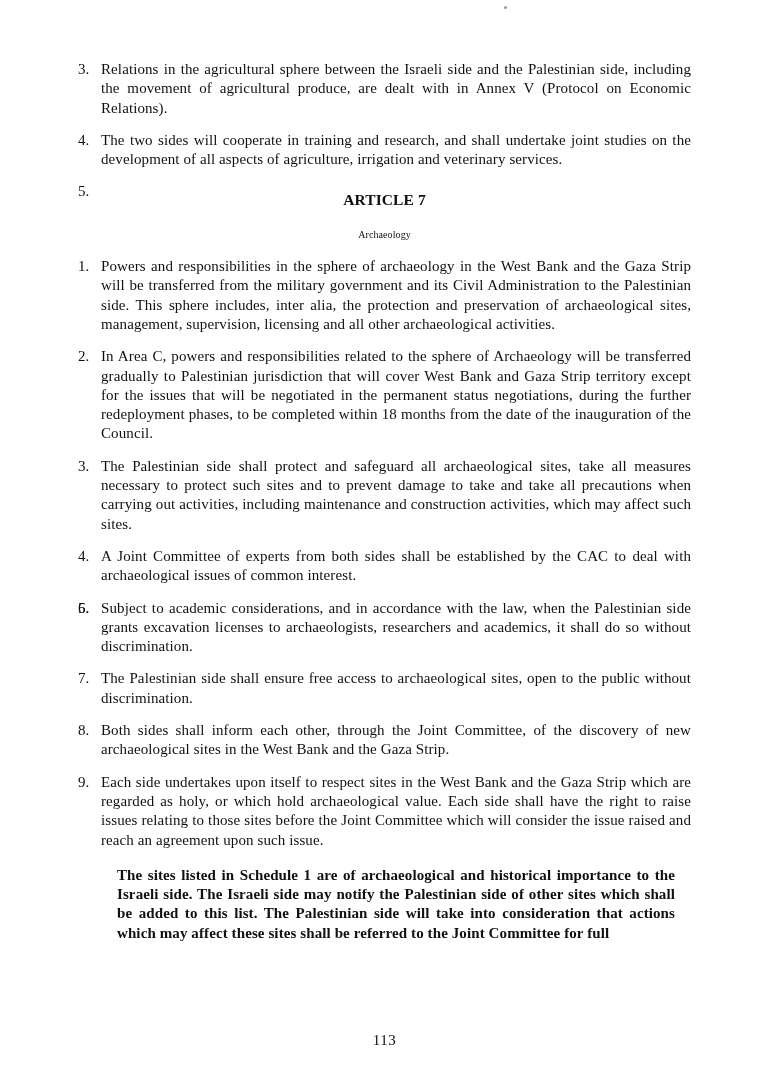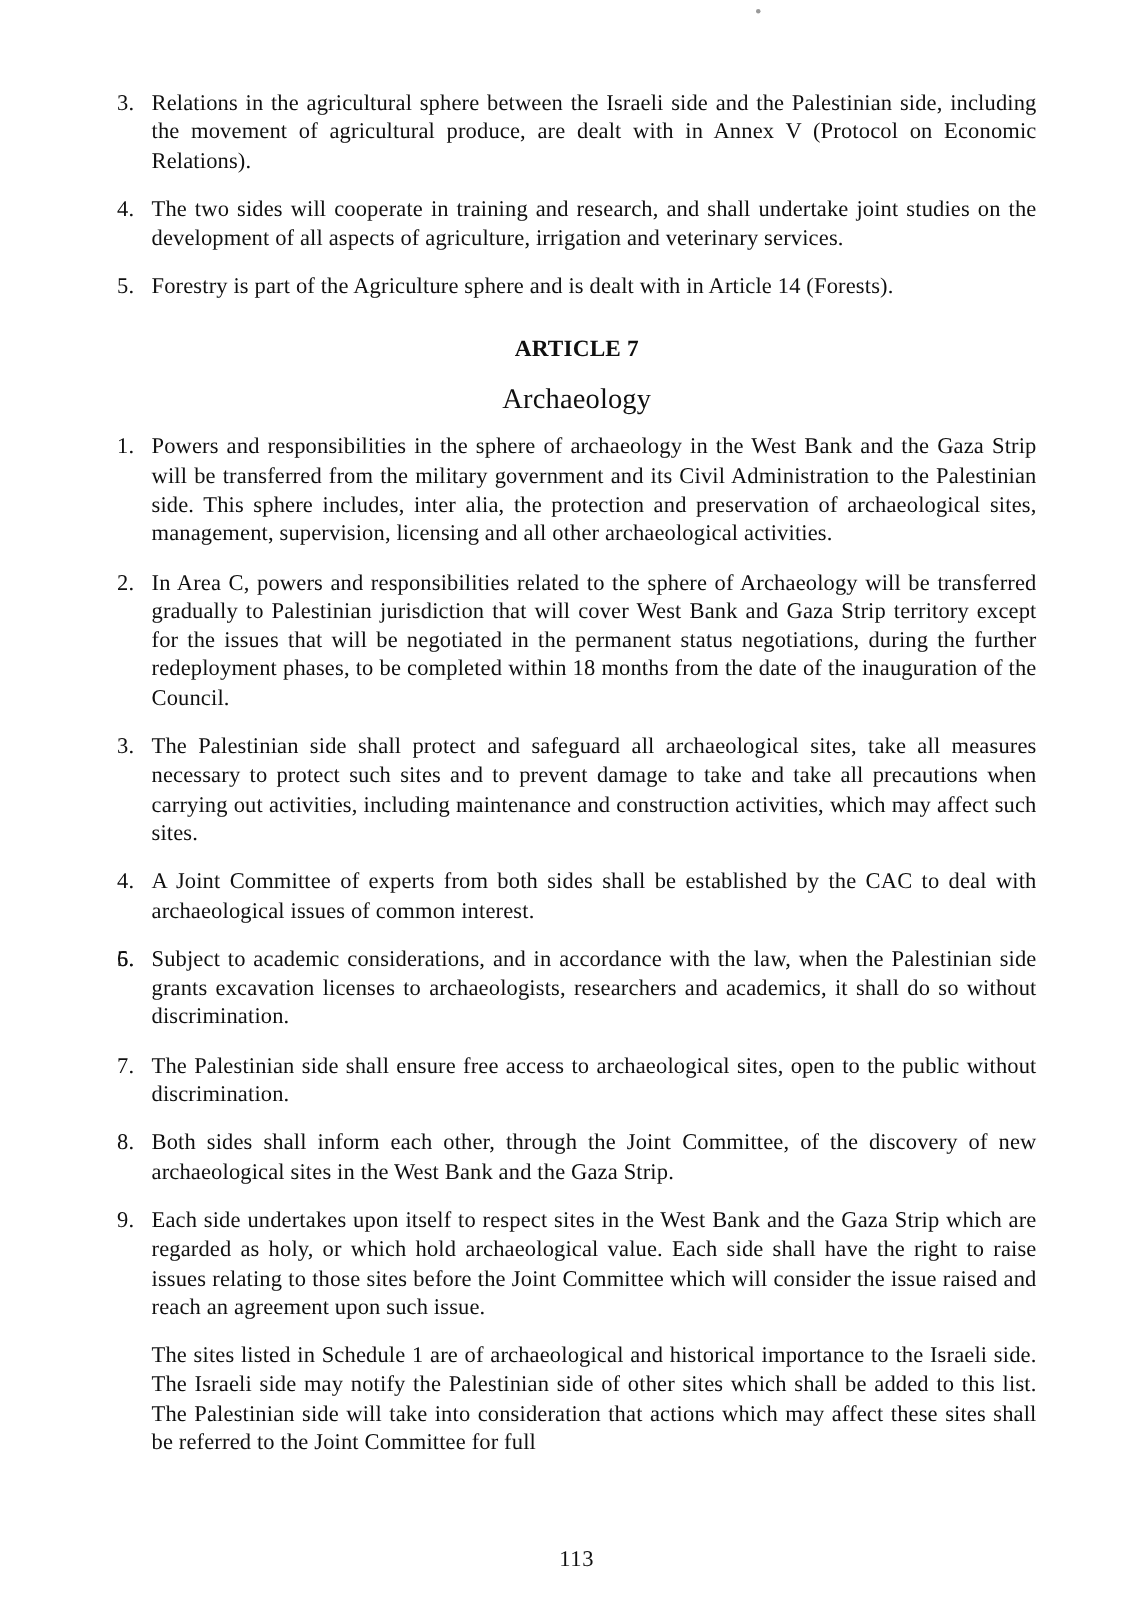--- a/index.html
+++ b/index.html
@@ -46,26 +46,27 @@
     top: 0;
   }
   .heading {
     text-align: center;
     font-weight: bold;
     font-size: 15.5px;
     margin: 21px 0 0 0;
   }
   .subheading {
     text-align: center;
-    font-size: 19px;
+    font-size: 10px;
     margin: 15px 0 13px 0;
   }
   .continuation {
     padding-left: 23px;
-    margin: 0;
+    margin: 16px;
+    font-weight: bold;
   }
   .pagenum {
     position: absolute;
     top: 1032px;
     left: 78px;
     width: 613px;
     text-align: center;
     font-size: 15px;
     letter-spacing: 0.5px;
   }
@@ -81,21 +82,20 @@
     <div class="para">
       <span class="num">3.</span>
       <span class="body">Relations in the agricultural sphere between the Israeli side and the Palestinian side, including the movement of agricultural produce, are dealt with in Annex V (Protocol on Economic Relations).</span>
     </div>
     <div class="para">
       <span class="num">4.</span>
       <span class="body">The two sides will cooperate in training and research, and shall undertake joint studies on the development of all aspects of agriculture, irrigation and veterinary services.</span>
     </div>
     <div class="para">
       <span class="num">5.</span>
-      <span class="body">Forestry is part of the Agriculture sphere and is dealt with in Article 14 (Forests).</span>
     </div>
 
     <div class="heading">ARTICLE 7</div>
     <div class="subheading">Archaeology</div>
 
     <div class="para">
       <span class="num">1.</span>
       <span class="body">Powers and responsibilities in the sphere of archaeology in the West Bank and the Gaza Strip will be transferred from the military government and its Civil Administration to the Palestinian side. This sphere includes, inter alia, the protection and preservation of archaeological sites, management, supervision, licensing and all other archaeological activities.</span>
     </div>
     <div class="para">

